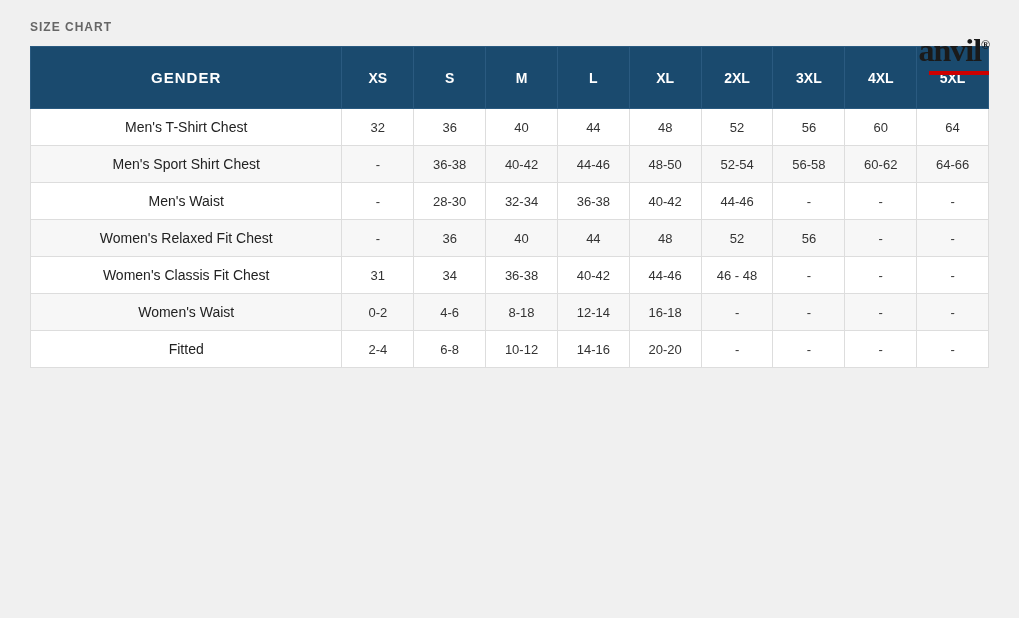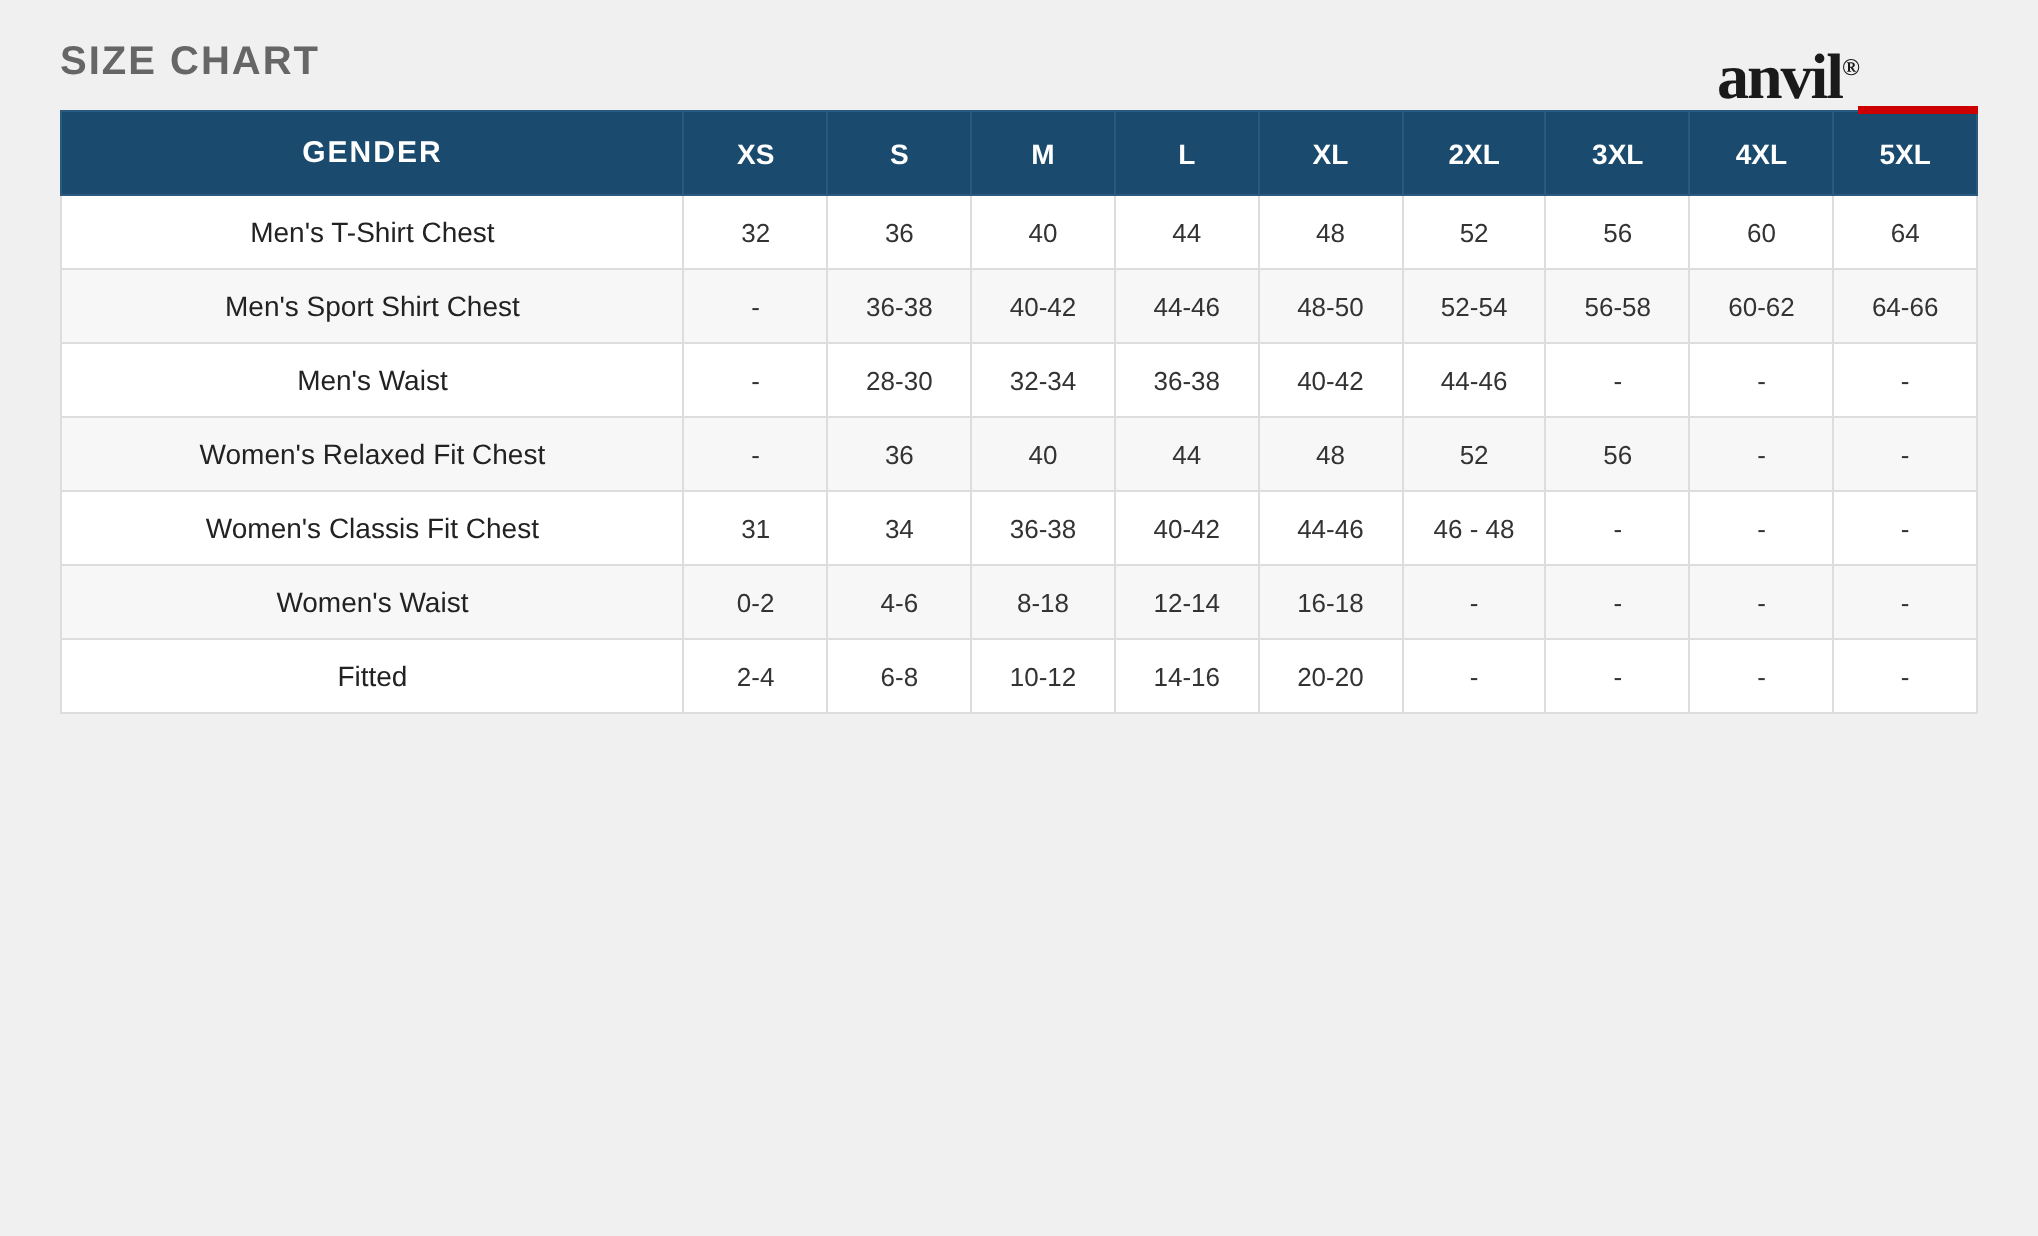--- a/index.html
+++ b/index.html
@@ -16,34 +16,34 @@
 
     .page-wrapper {
       background: #f0f0f0;
       width: 1019px;
       min-height: 618px;
       padding: 20px 30px;
       position: relative;
     }
 
     .size-chart-title {
-      font-size: 20px;
+      font-size: 12px;
       font-weight: 600;
       color: #666;
       letter-spacing: 1px;
       text-transform: uppercase;
       margin-bottom: 12px;
     }
 
     .anvil-logo {
       position: absolute;
-      top: 20px;
+      top: 32px;
       right: 30px;
       display: flex;
-      flex-direction: row;
+      flex-direction: column;
       align-items: flex-end;
     }
 
     .anvil-logo-text {
       font-family: Georgia, serif;
       font-size: 32px;
       font-weight: bold;
       color: #1a1a1a;
       letter-spacing: -1px;
     }
@@ -65,21 +65,21 @@
       border-collapse: collapse;
       background: white;
       border: 1px solid #ccc;
     }
 
     .size-table th {
       background: #1a4a6e;
       color: white;
       font-weight: 700;
       font-size: 14px;
-      padding: 12px 8px;
+      padding: 22px 8px;
       text-align: center;
       border: 1px solid #2a5a80;
     }
 
     .size-table th.gender-col {
       text-align: center;
       font-size: 15px;
       letter-spacing: 1px;
     }
 

